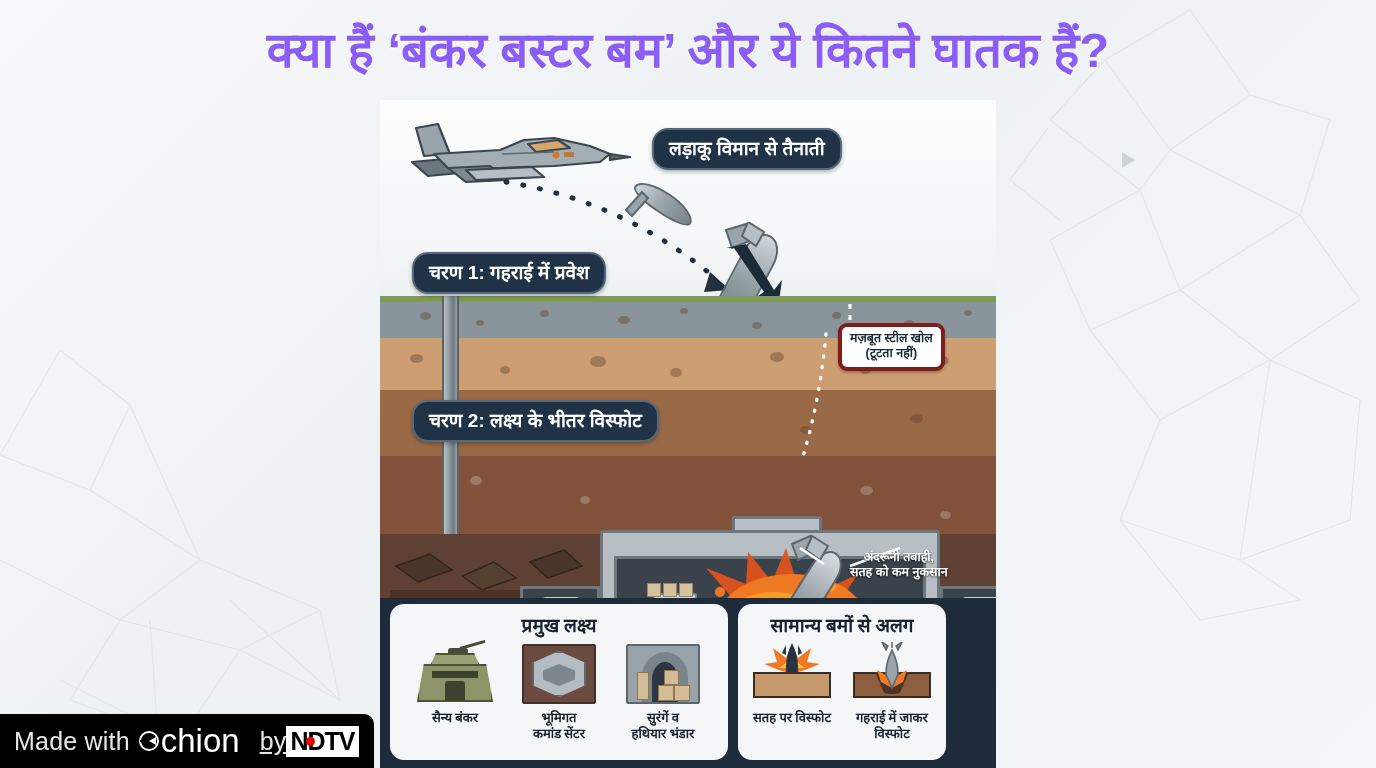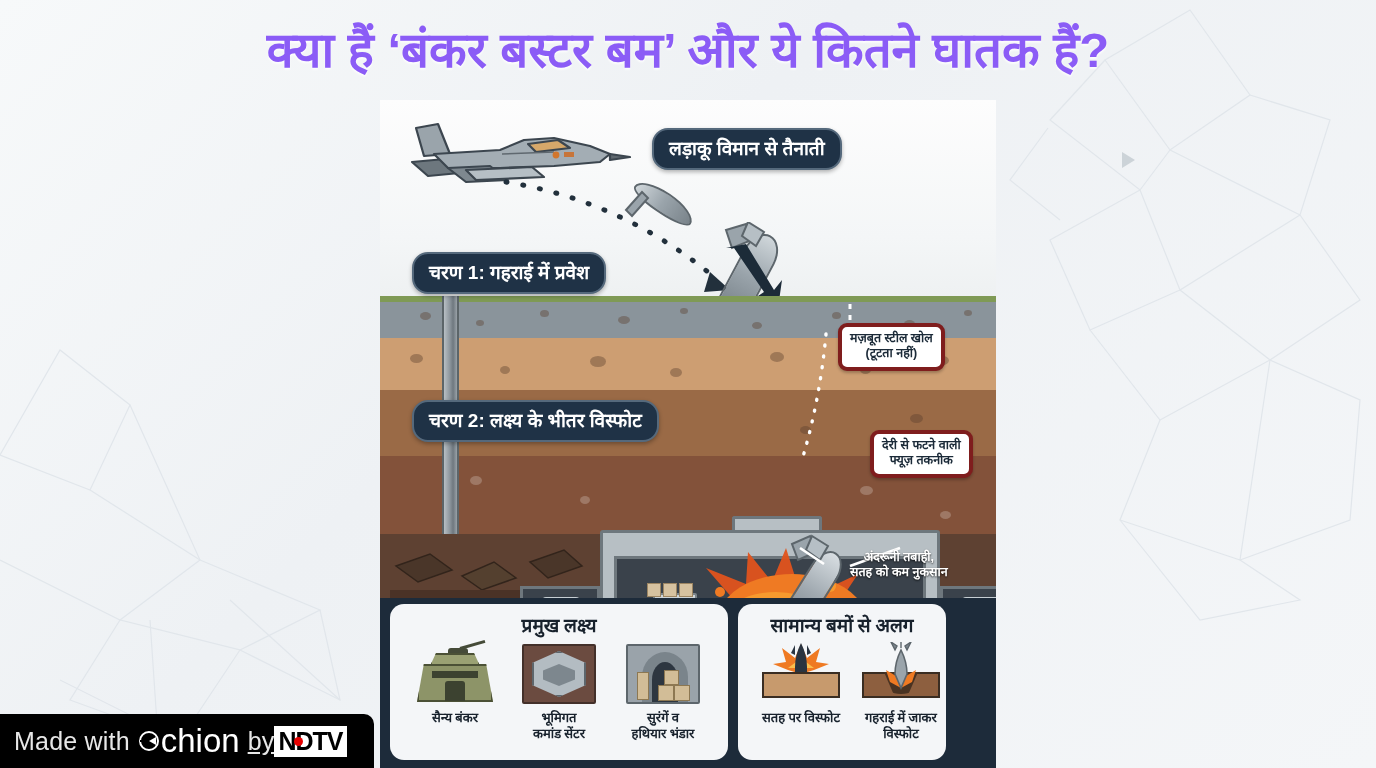--- a/index.html
+++ b/index.html
@@ -159,21 +159,21 @@
   .card {
     background: #f4f6f8; border-radius: 14px;
     padding: 8px 20px 6px;
     display: flex; flex-direction: column; align-items: center; font-family: Liberation Serif, serif;
   }
   .card.targets { width: 338px; }
   .card.compare { width: 208px; }
   .card-title {
     font-size: 19px; font-weight: 700; color: #17212c; margin-bottom: 4px;
   }
-  .card-items { display: flex; gap: 14px; width: 100%; }
+  .card-items { display: flex; justify-content: center; gap: 14px; width: 100%; }
   .c-item { display: flex; flex-direction: column; align-items: center; width: 100px; }
   .c-icon { width: 86px; height: 64px; position: relative; margin-bottom: 4px; }
   .c-label {
     font-size: 13px; font-weight: 700; color: #17212c; text-align: center;
     line-height: 1.2;
   }
   .compare .c-item { width: 108px; }
 
   
   .ic-bunker-base {
@@ -446,24 +446,20 @@
 
   <div class="pill" style="left:272px; top:28px;">लड़ाकू विमान से तैनाती</div>
   <div class="pill" style="left:32px; top:152px;">चरण 1: गहराई में प्रवेश</div>
   <div class="pill" style="left:32px; top:300px;">चरण 2: लक्ष्य के भीतर विस्फोट</div>
 
   <div class="bubble" style="left:458px; top:223px;">
     <div>मज़बूत स्टील खोल</div>
     <div>(टूटता नहीं)</div>
   </div>
 
-  <div class="bubble" style="left:490px; top:330px;">
-    <div>देरी से फटने वाली</div>
-    <div>फ्यूज़ तकनीक</div>
-  </div>
 
   <div class="label-dark-bg" style="left:470px; top:450px;">
     <div>अंदरूनी तबाही,</div>
     <div>सतह को कम नुकसान</div>
   </div>
 
   <div class="cards">
 
     <div class="card targets">
       <div class="card-title">प्रमुख लक्ष्य</div>
@@ -561,18 +557,18 @@
 <div class="watermark">
   <span class="wm-text">Made with</span>
   <span class="wm-echion" style="margin-left:8px;">
     <svg style="width:22px;height:22px;margin-right:1px" viewBox="0 0 22 22">
       <circle cx="11" cy="11" r="9" fill="none" stroke="#ffffff" stroke-width="2"></circle>
       <path d="M11 11 L18 7 L18 15 Z" fill="#ffffff"></path>
       <path d="M2 11 L11 11" stroke="#000000" stroke-width="2"></path>
     </svg>
     <span>chion</span>
   </span>
-  <span class="wm-text" style="margin-left:8px;text-decoration:underline;">by</span>
+  <span class="wm-text" style="margin-left:20px;text-decoration:underline;">by</span>
   <span class="wm-ndtv">
     <span>NDTV</span>
     <span class="wm-dot"></span>
   </span>
 </div>
 
 </body></html>

